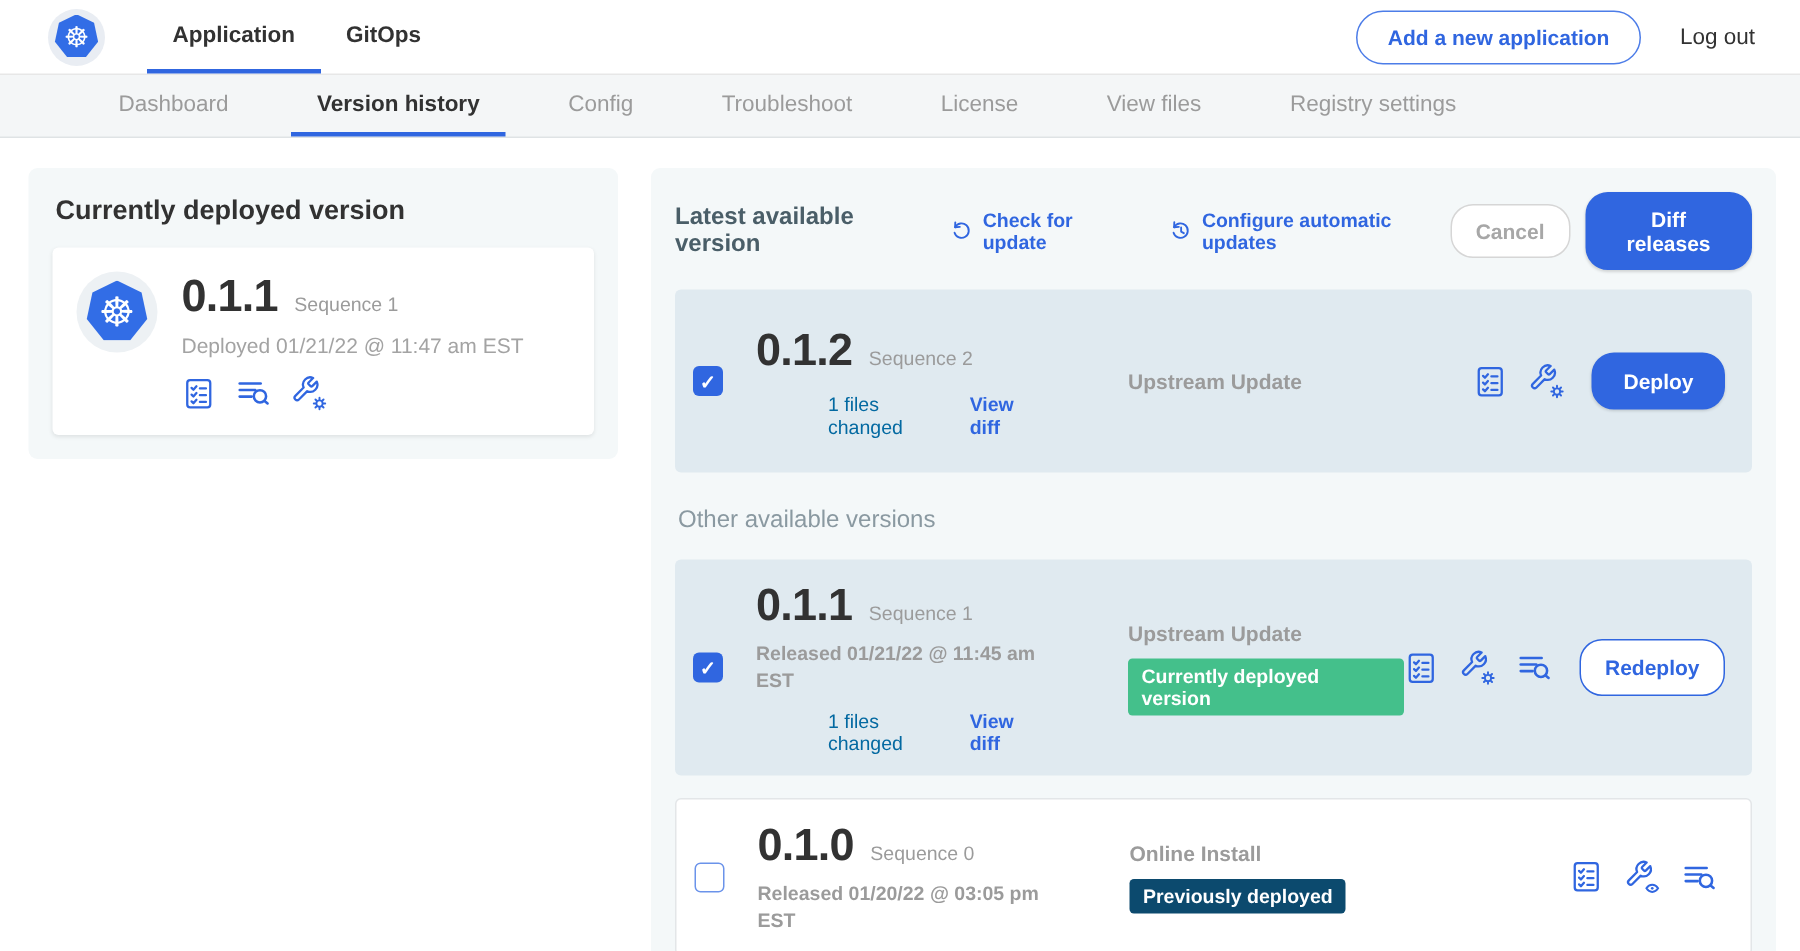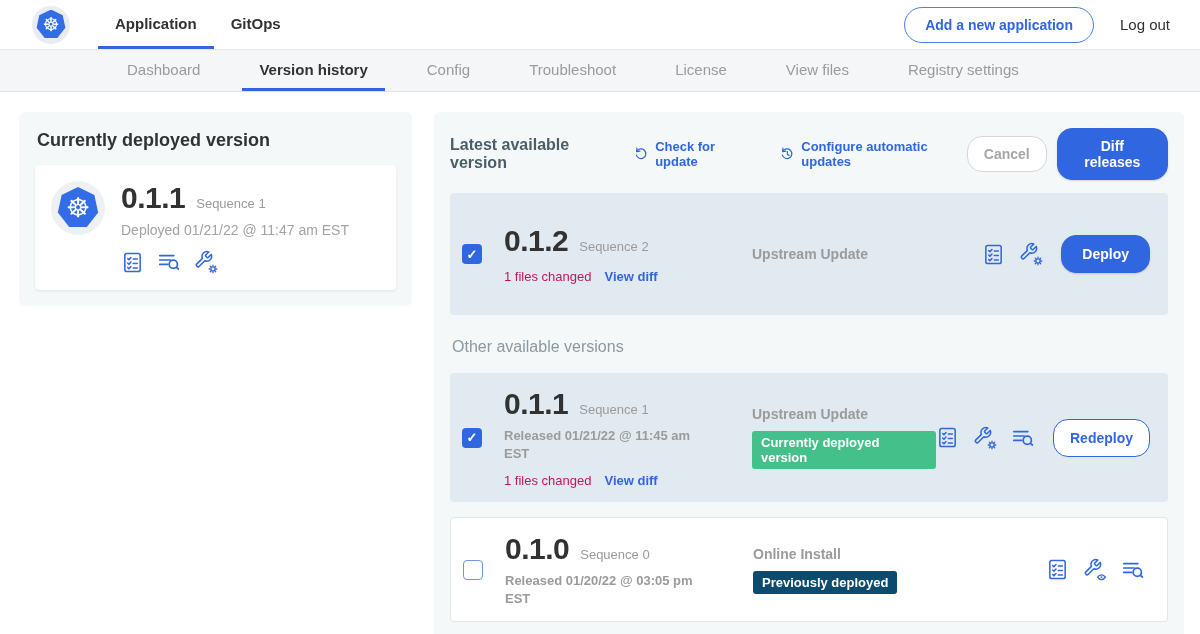--- a/index.html
+++ b/index.html
@@ -15,21 +15,21 @@
   .hept.lg { width:42px; height:42px; font-size:27px; }
   .top-tabs { display:flex; }
   .top-tab { display:flex; align-items:center; padding:0 17px; font-size:15px; font-weight:bold; color:#323232; border-bottom:3px solid transparent; }
   .top-tab.active { border-bottom-color:#3066E0; }
   .top-spacer { flex:1; }
   .top-right { display:flex; align-items:center; gap:26px; }
   .pill-btn { border:1px solid #4D7DE8; color:#3066E0; background:#fff; border-radius:18px; padding:9px 20px; font-size:14px; font-weight:bold; font-family:inherit; }
   .logout { font-size:15px; color:#323232; }
 
   
-  .sub-nav { height:42px; background:#F4F6F7; border-bottom:1px solid #DFE3E5; display:flex; padding-left:110px; gap:25px; }
+  .sub-nav { height:42px; background:#F4F6F7; border-bottom:1px solid #DFE3E5; display:flex; padding-left:62px; gap:25px; }
   .sub-tab { display:flex; align-items:center; padding:0 17px; font-size:15px; color:#9B9B9B; border-bottom:3px solid transparent; }
   .sub-tab.active { color:#323232; font-weight:bold; border-bottom-color:#3066E0; }
 
   
   .main { display:flex; align-items:flex-start; padding:20px 16px 0 19px; gap:22px; }
   .panel { background:#F4F8F9; border-radius:6px; }
 
   
   .left-panel { width:393px; padding:18px 16px 16px; }
   .left-title { font-size:18px; font-weight:bold; color:#323232; margin:0 0 14px 2px; }
@@ -56,21 +56,21 @@
 
   .version-row { display:flex; align-items:center; border-radius:4px; padding:14px 18px 14px 12px; }
   .version-row.highlight { background:#E0EAF0; min-height:122px; }
   .version-row.plain { background:#fff; border:1px solid #E3E6E8; min-height:95px; }
   .checkbox { width:20px; height:20px; border-radius:4px; flex:none; margin-right:22px; display:flex; align-items:center; justify-content:center; }
   .checkbox.checked { background:#3066E0; color:#fff; font-size:13px; font-weight:bold; }
   .checkbox.unchecked { background:#fff; border:1.5px solid #6B93EA; }
   .vblock { width:192px; flex:none; }
   .released { font-size:13px; font-weight:bold; color:#9B9B9B; margin-top:6px; line-height:1.35; }
   .files-line { display:flex; gap:13px; margin-top:11px; font-size:13px; }
-  .files-changed { color:#be185d; }
+  .files-changed { color:#0369a1;margin-left:48px; }
   .view-diff { color:#3066E0; font-weight:bold; }
   .mid { flex:1; padding-left:56px; }
   .source { font-size:14px; font-weight:bold; color:#9B9B9B; }
   .badge { display:inline-block; margin-top:9px; font-size:13px; font-weight:bold; color:#fff; padding:4px 9px; border-radius:3px; }
   .badge.green { background:#44C08B; }
   .badge.gray  { background:#0c4a6e; }
   .row-icons { display:flex; align-items:center; gap:14px; color:#3066E0; margin-right:18px; }
   .row-icons.flush { margin-right:4px; }
   .other-label { font-size:16px; color:#8A99A1; margin:23px 0 17px 2px; }
   .rowgap { height:15px; }

